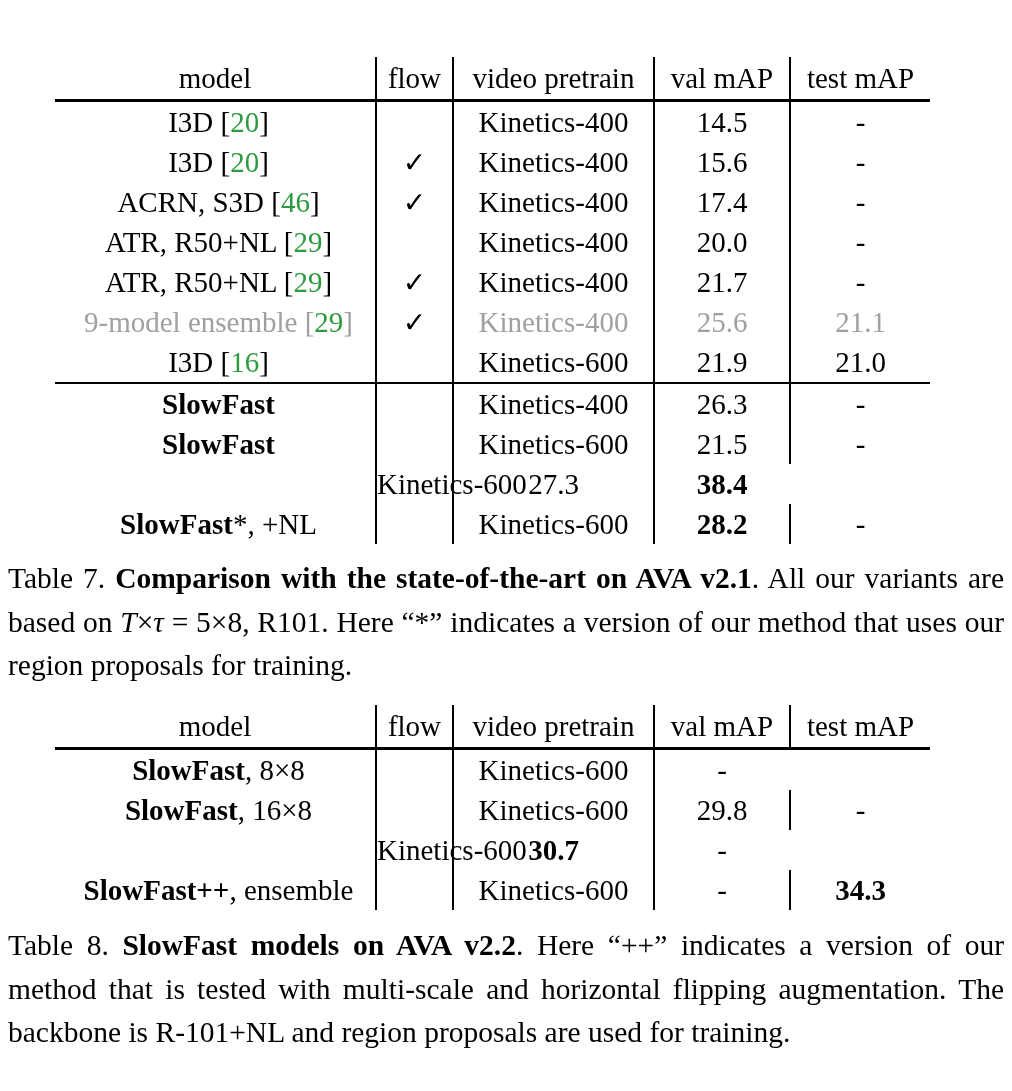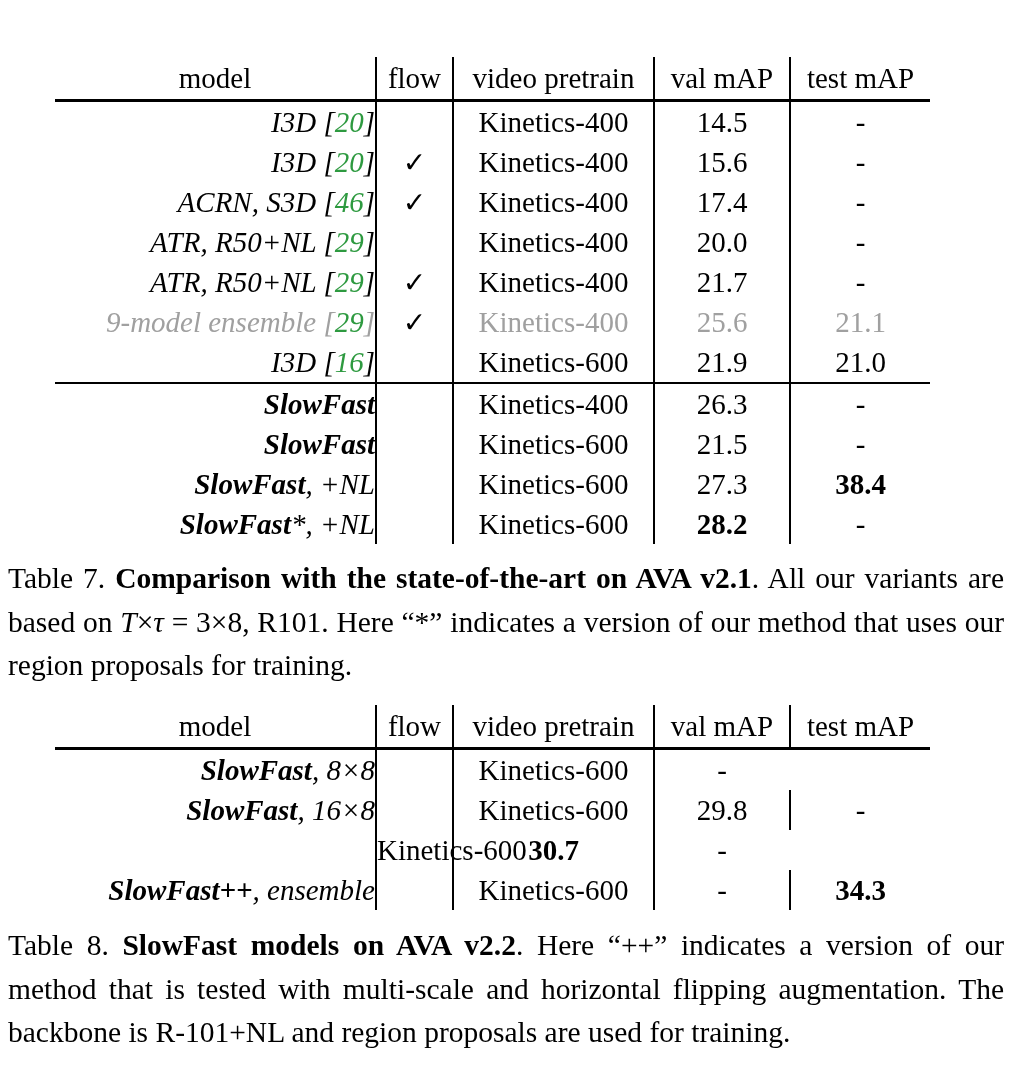--- a/index.html
+++ b/index.html
@@ -24,21 +24,21 @@
     box-sizing:border-box;
     height:40px;line-height:40px;
     font-size:29px;
     white-space:nowrap;
     overflow:visible;
   }
   .trow > div + div{border-left:2px solid #000;}
   .trow.header{border-bottom:3px solid #000;}
   .trow.header > div{height:42px;line-height:42px;}
   .trow.group-sep{border-top:2px solid #000;}
-  .c-model{text-align:right;padding-left:7px;font-style:italic;}
+  .c-model{text-align:center;padding-left:7px;}
   .c-center{text-align:center;}
   .b{font-weight:bold;}
   .i{font-style:italic;}
   .cite{color:var(--cite-green);}
   .gray{color:var(--muted-gray);}
   .gray .cite{color:var(--cite-green);}
   .check{
     color:#000;
     font-family:"DejaVu Sans", sans-serif;
     font-size:28px;
@@ -122,35 +122,34 @@
         <div class="c-center">-</div>
       </div>
       <div class="trow">
         <div class="c-model"><span class="b">SlowFast</span></div>
         <div class="c-center"></div>
         <div class="c-center">Kinetics-600</div>
         <div class="c-center">21.5</div>
         <div class="c-center">-</div>
       </div>
       <div class="trow">
-        <div class="c-model"><span class="b">SlowFast</span><span>, +NL</span></div>
         <div class="c-center"></div>
         <div class="c-center">Kinetics-600</div>
         <div class="c-center">27.3</div>
         <div class="c-center b">38.4</div>
       </div>
       <div class="trow">
         <div class="c-model"><span class="b">SlowFast</span><span>*, +NL</span></div>
         <div class="c-center"></div>
         <div class="c-center">Kinetics-600</div>
         <div class="c-center b">28.2</div>
         <div class="c-center">-</div>
       </div>
     </div>
-  <div class="caption" id="caption7"><span>Table 7. </span><span class="b">Comparison with the state-of-the-art on AVA v2.1</span><span>. All our variants are based on </span><span class="i">T</span><span>×</span><span class="i">τ</span><span> = 3×8, R101. Here “*” indicates a version of our method that uses our region proposals for training.</span></div>
+  <div class="caption" id="caption7"><span>Table 7. </span><span class="b">Comparison with the state-of-the-art on AVA v2.1</span><span>. All our variants are based on </span><span class="i">T</span><span>×</span><span class="i">τ</span><span> = 5×8, R101. Here “*” indicates a version of our method that uses our region proposals for training.</span></div>
   <div class="tbl" id="table8">
       <div class="trow header">
         <div class="c-center">model</div>
         <div class="c-center">flow</div>
         <div class="c-center">video pretrain</div>
         <div class="c-center">val mAP</div>
         <div class="c-center">test mAP</div>
       </div>
       <div class="trow">
         <div class="c-model"><span class="b">SlowFast</span><span>, 8×8</span></div>

